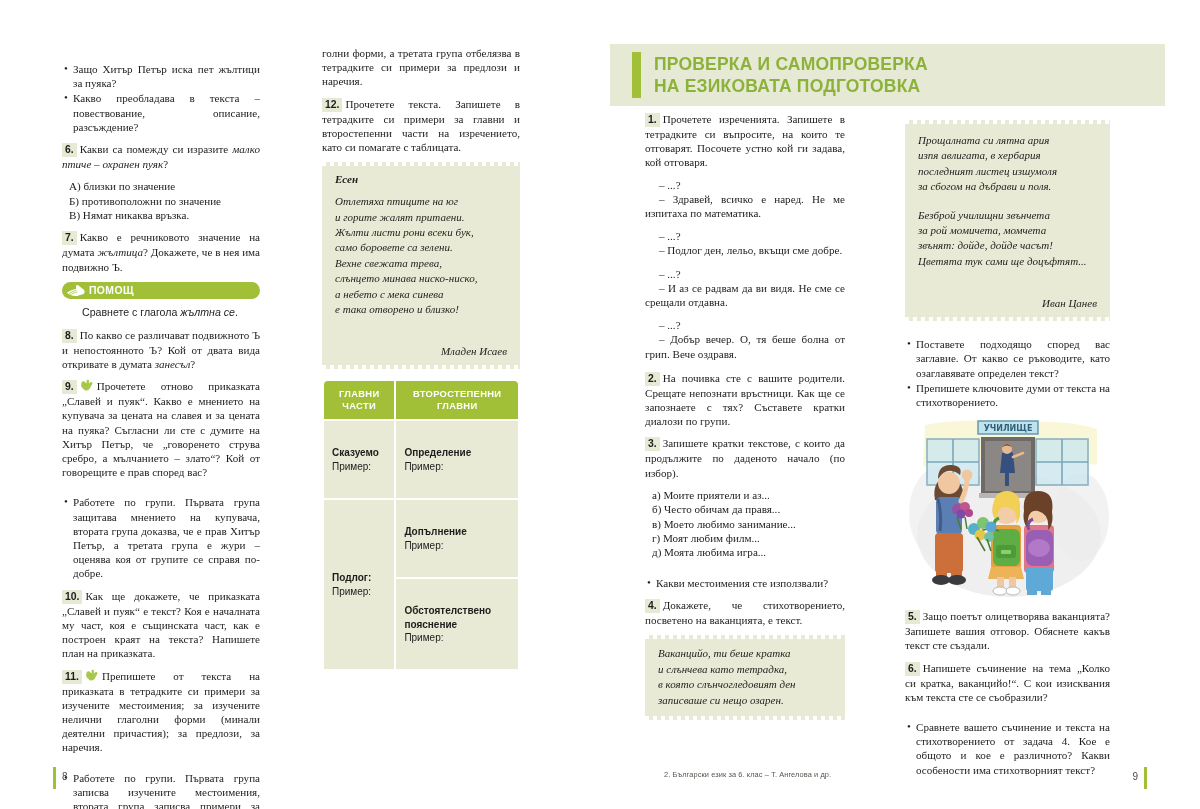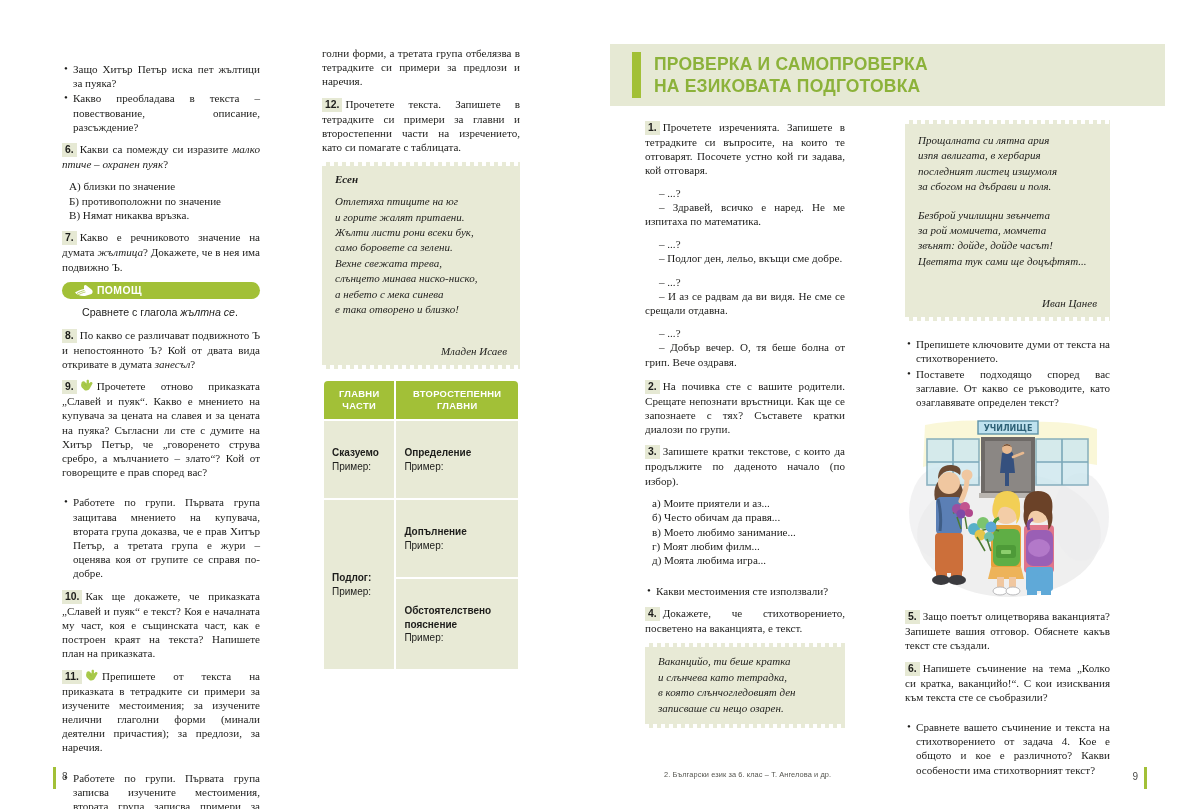--- a/index.html
+++ b/index.html
@@ -51,21 +51,21 @@
   .col-1{left:62px;top:46px;width:198px;}
   .col-2{left:322px;top:46px;width:198px;}
 
   
   .help-banner{
     position:relative;
     height:17px;
     background:#a2c037;
     border-radius:9px;
     margin:4px 0 6px 0;
-    display:flex;align-items:center;padding-left:8px;
+    display:flex;align-items:center;
   }
   .help-banner .hand{
     width:22px;height:14px;margin-left:4px;flex:0 0 auto;
     position:relative;
   }
   .help-banner .label{
     font-family:"Liberation Sans","DejaVu Sans",sans-serif;
     font-size:10.4px;font-weight:bold;color:#ffffff;
     letter-spacing:.4px;margin-left:1px;
   }
@@ -130,21 +130,21 @@
   }
   .title-band .bar{
     position:absolute;left:22px;top:8px;width:9px;height:46px;background:#a2c037;
   }
   .title-band .ttl{
     position:absolute;left:44px;top:9px;right:8px;
     font-family:"Liberation Sans","DejaVu Sans",sans-serif;
     font-weight:bold;font-size:17.5px;line-height:22px;
     color:#8cb23a;letter-spacing:.2px;
   }
-  .col-3{left:45px;top:120px;width:200px;}
+  .col-3{left:45px;top:112px;width:200px;}
   .col-4{left:305px;top:120px;width:205px;}
 
   
   .illus{
     position:relative;width:205px;height:182px;margin:4px 0 10px 0;
     overflow:hidden;
   }
 
   
   .pagenum{
@@ -368,22 +368,22 @@
         <div class="poem-line">за сбогом на дъбрави и поля.</div>
         <div style="height:13px"></div>
         <div class="poem-line">Безброй училищни звънчета</div>
         <div class="poem-line">за рой момичета, момчета</div>
         <div class="poem-line">звънят: дойде, дойде часът!</div>
         <div class="poem-line">Цветята тук сами ще доцъфтят...</div>
         <div class="poem-author">Иван Цанев</div>
       </div>
 
       <ul class="bul">
+        <li>Поставете подходящо според вас заглавие. От какво се ръководите, като озаглавявате определен текст?</li>
         <li>Препишете ключовите думи от текста на стихотворението.</li>
-        <li>Поставете подходящо според вас заглавие. От какво се ръководите, като озаглавявате определен текст?</li>
       </ul>
 
       <div class="illus">
         <svg viewBox="0 0 205 182" width="205" height="182" aria-hidden="true">
 
           <rect x="0" y="0" width="205" height="182" fill="#ffffff"></rect>
           <path d="M20 8 Q60 0 110 6 Q160 2 192 12 L192 48 Q150 40 100 46 Q50 40 18 50 Z" fill="#f6f0b8" opacity=".55"></path>
           <ellipse cx="104" cy="118" rx="92" ry="62" fill="#e9e9ea" opacity=".75"></ellipse>
           <ellipse cx="34" cy="96" rx="30" ry="46" fill="#ededee" opacity=".7"></ellipse>
           <ellipse cx="176" cy="100" rx="28" ry="44" fill="#ededee" opacity=".7"></ellipse>

